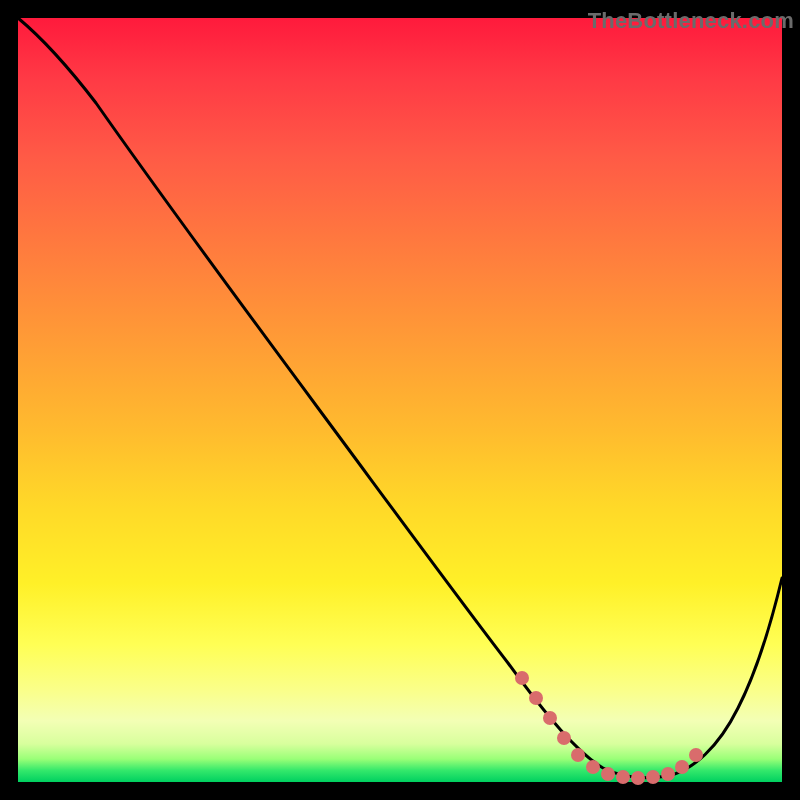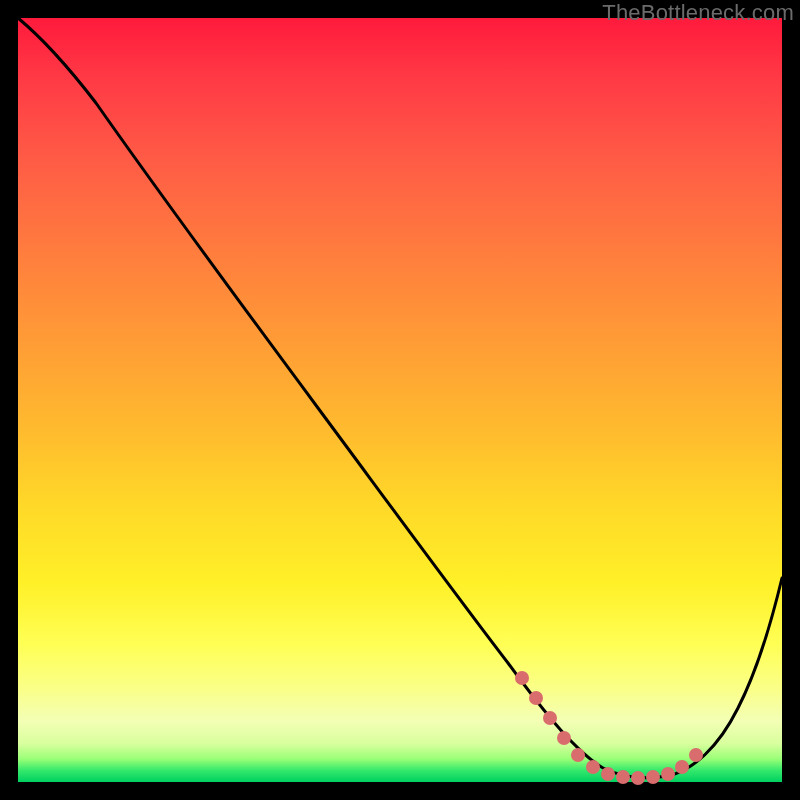--- a/index.html
+++ b/index.html
@@ -55,25 +55,25 @@
   svg.curve {
     position: absolute;
     left: 0;
     top: 0;
     width: 764px;
     height: 764px;
     overflow: visible;
   }
   .watermark {
     position: absolute;
-    top: 0;
+    top: 8px;
     right: 6px;
     color: #6b6b6b;
     font-size: 22px;
-    font-weight: 400;
+    font-weight: 700;
     letter-spacing: 0.2px;
     user-select: none;
   }
 </style>
 </head>
 <body>
 
 <div class="frame">
   <div class="plot-area">
     <div class="gradient"></div>

